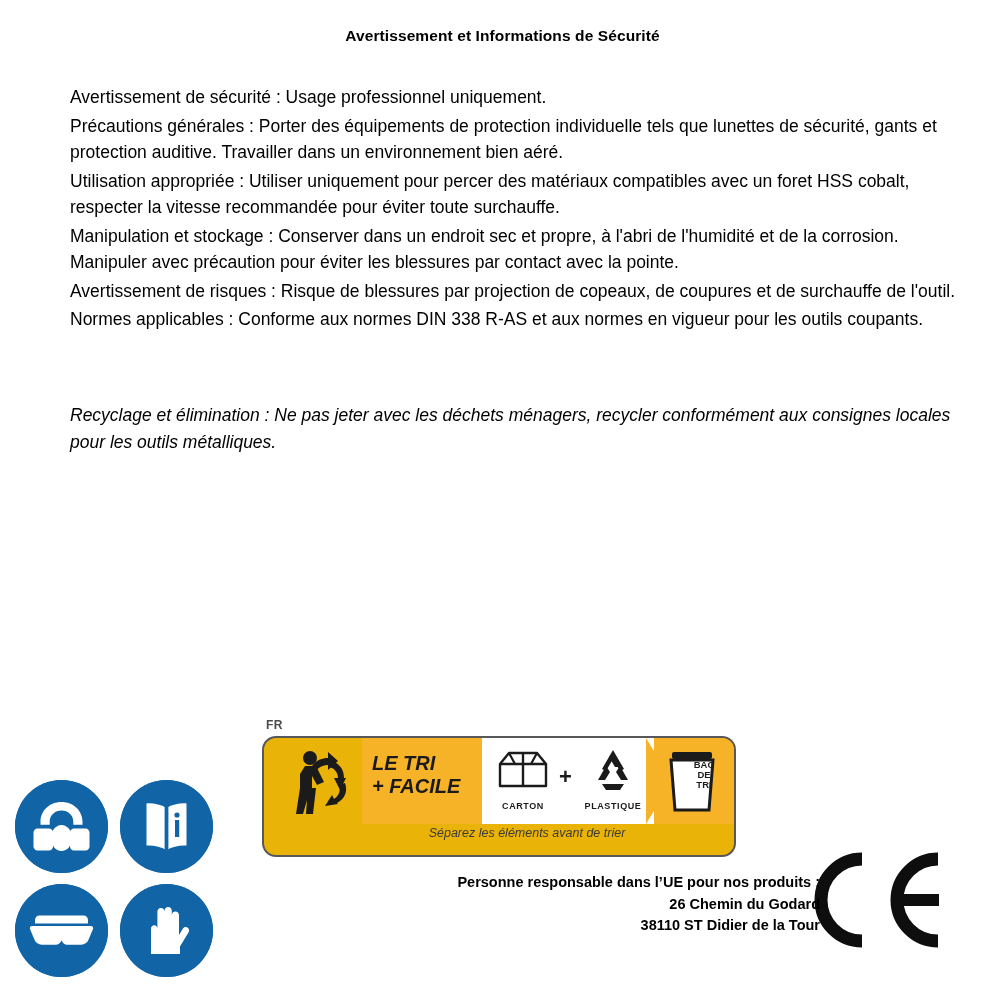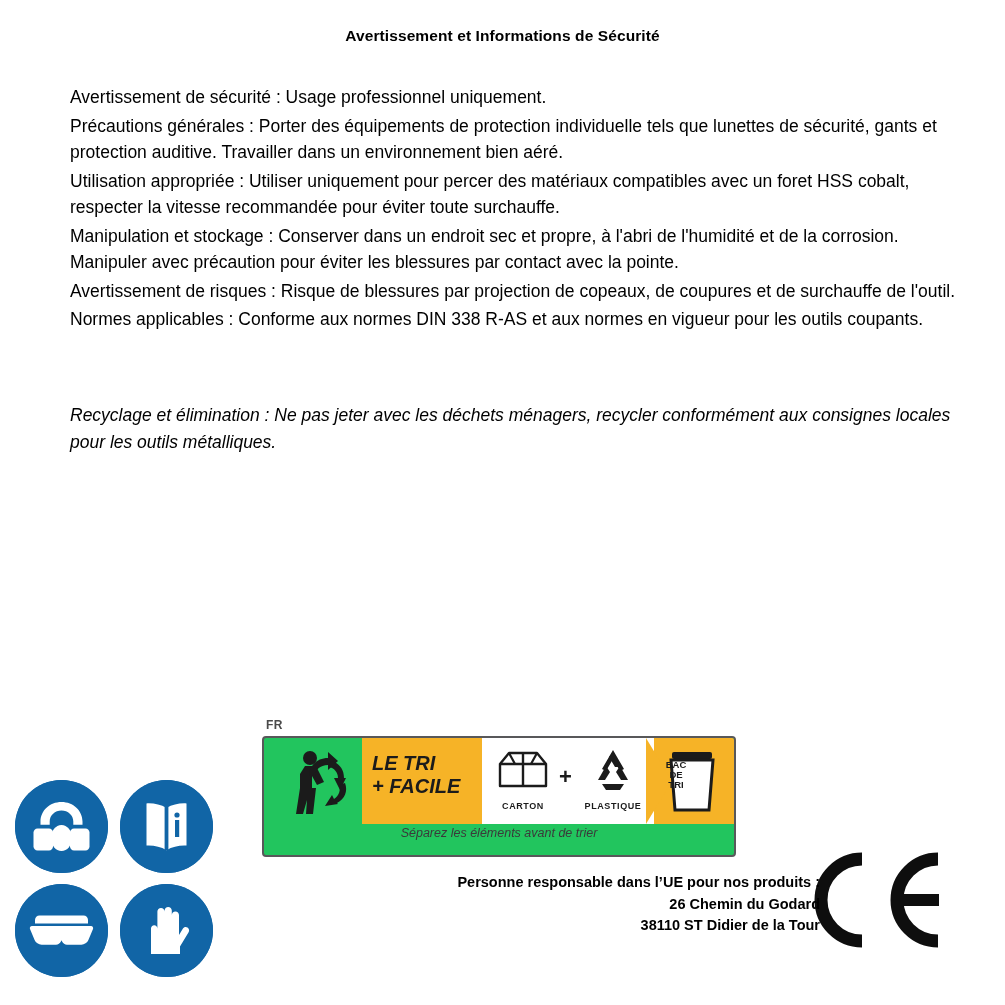--- a/index.html
+++ b/index.html
@@ -86,22 +86,22 @@
     color: #4a4a4a;
     letter-spacing: 0.5px;
   }
   .tri-box {
     position: absolute;
     left: 0;
     top: 18px;
     width: 470px;
     height: 117px;
     border: 2px solid #58585a;
-    border-radius: 4px;
-    background: #22c55e;
+    border-radius: 14px;
+    background: #eab308;
     overflow: hidden;
   }
   .tri-yellow {
     position: absolute;
     left: 98px;
     top: 0;
     width: 372px;
     height: 86px;
     background: #f5b battle;
   }
@@ -167,38 +167,39 @@
   }
   .tri-bac {
     position: absolute;
     left: 398px;
     top: 8px;
     width: 60px;
     text-align: center;
   }
   .tri-bac-text {
     position: absolute;
-    left: 392px;
+    left: 420px;
     top: 22px;
     width: 40px;
     text-align: center;
     font-size: 9.5px;
     font-weight: bold;
     line-height: 10px;
     color: #1b1b1b;
   }
   .tri-footer {
     position: absolute;
     left: 0;
     top: 88px;
     width: 470px;
     text-align: center;
     font-size: 12.5px;
     font-style: italic;
     color: #3a3a3a;
+    padding-left: 28px;
   }
 
   
   .ce-mark {
     position: absolute;
     left: 800px;
     top: 845px;
     width: 145px;
     height: 110px;
   }

